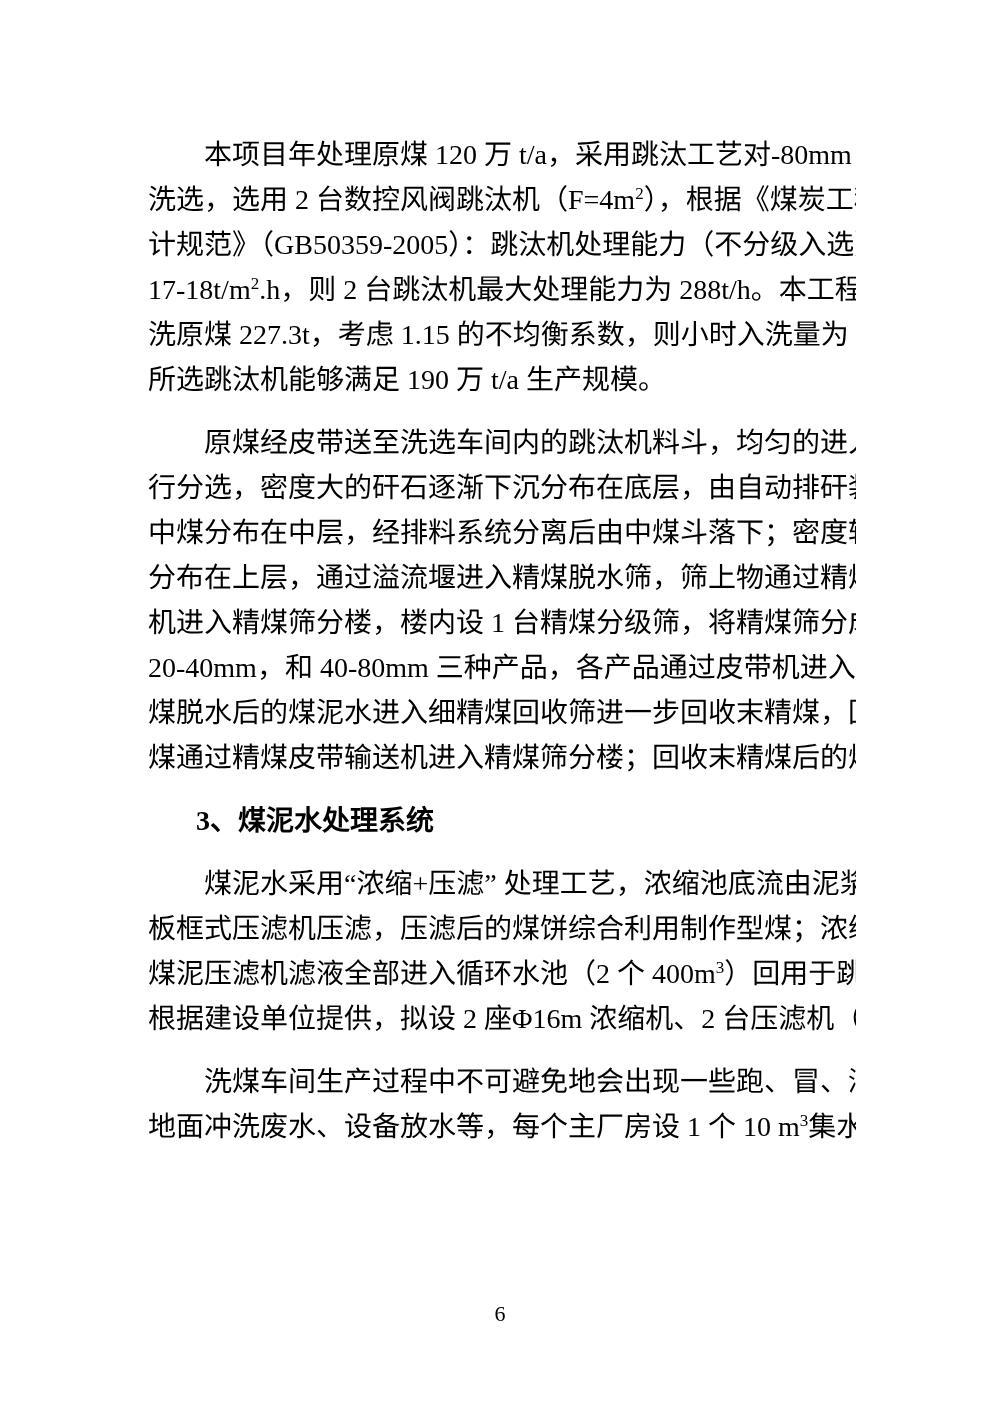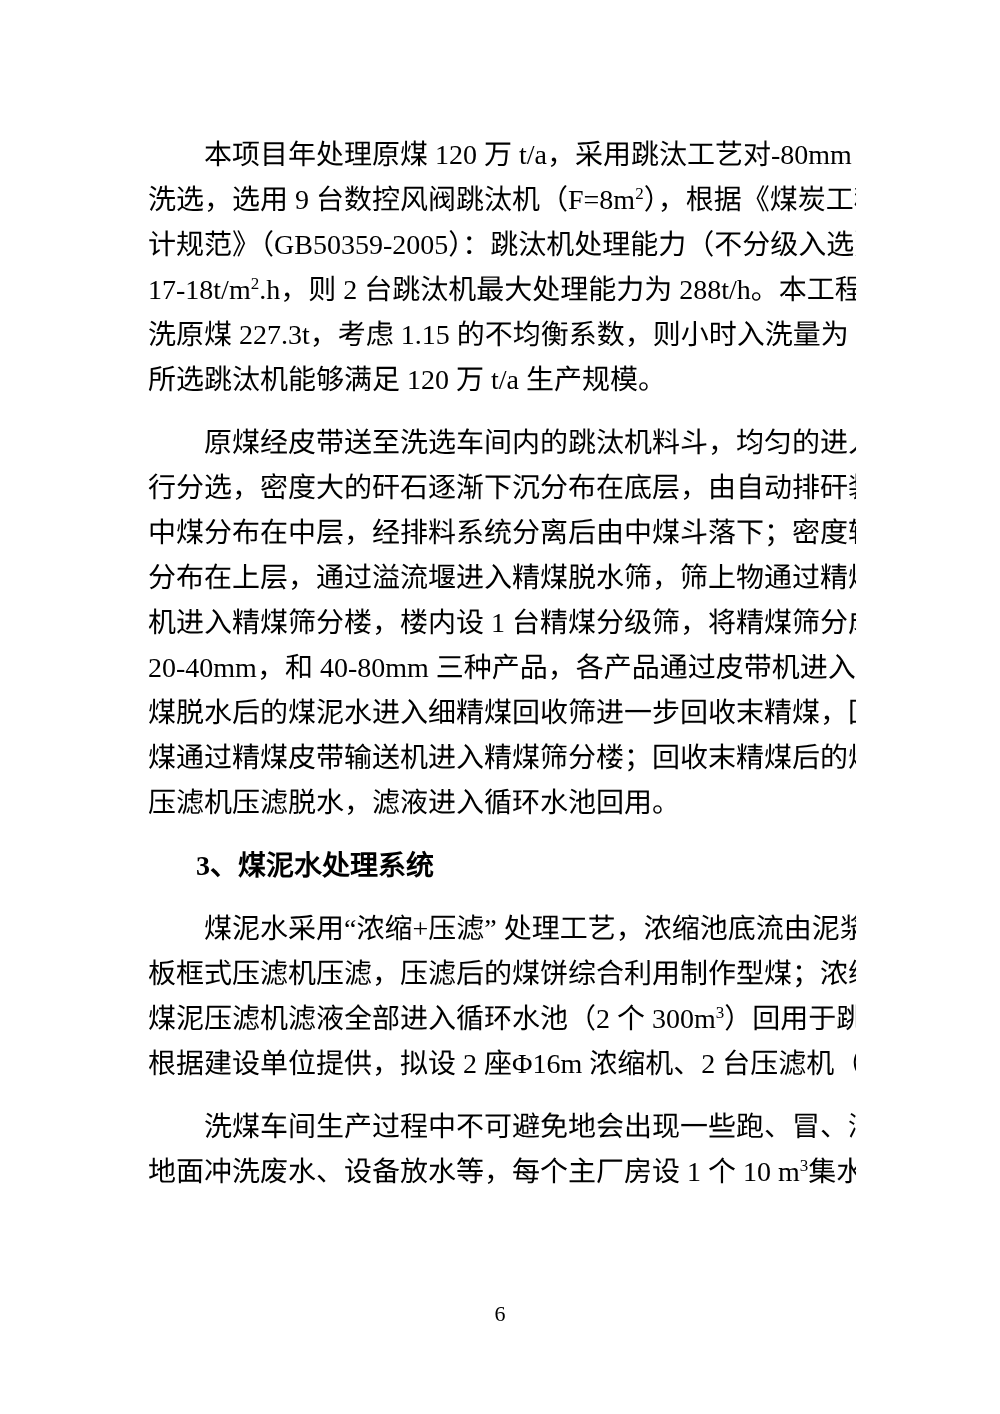--- a/index.html
+++ b/index.html
@@ -65,44 +65,43 @@
     color: #000000;
   }
 </style>
 </head>
 <body>
 
 <div class="page">
   <main class="content">
       <div class="paragraph body">
         <div class="line first"><span>本项目年处理原煤 120 万 t/a，采用跳汰工艺对-80mm 混煤进行</span></div>
-        <div class="line"><span>洗选，选用 9 台数控风阀跳汰机（F=8m</span><sup>2</sup><span>），根据《煤炭工程洗选设</span></div>
+        <div class="line"><span>洗选，选用 2 台数控风阀跳汰机（F=4m</span><sup>2</sup><span>），根据《煤炭工程洗选设</span></div>
         <div class="line"><span>计规范》（GB50359-2005）：跳汰机处理能力（不分级入选）为</span></div>
         <div class="line"><span>17-18t/m</span><sup>2</sup><span>.h，则 2 台跳汰机最大处理能力为 288t/h。本工程小时入</span></div>
         <div class="line"><span>洗原煤 227.3t，考虑 1.15 的不均衡系数，则小时入洗量为 261.4t，</span></div>
-        <div class="line last"><span>所选跳汰机能够满足 120 万 t/a 生产规模。</span></div>
+        <div class="line last"><span>所选跳汰机能够满足 190 万 t/a 生产规模。</span></div>
       </div>
       <div class="paragraph body">
         <div class="line first"><span>原煤经皮带送至洗选车间内的跳汰机料斗，均匀的进入跳汰机进</span></div>
         <div class="line"><span>行分选，密度大的矸石逐渐下沉分布在底层，由自动排矸装置排出；</span></div>
         <div class="line"><span>中煤分布在中层，经排料系统分离后由中煤斗落下；密度较小的精煤</span></div>
         <div class="line"><span>分布在上层，通过溢流堰进入精煤脱水筛，筛上物通过精煤皮带输送</span></div>
         <div class="line"><span>机进入精煤筛分楼，楼内设 1 台精煤分级筛，将精煤筛分成-20mm，</span></div>
         <div class="line"><span>20-40mm，和 40-80mm 三种产品，各产品通过皮带机进入精煤场；精</span></div>
         <div class="line"><span>煤脱水后的煤泥水进入细精煤回收筛进一步回收末精煤，回收的末精</span></div>
         <div class="line"><span>煤通过精煤皮带输送机进入精煤筛分楼；回收末精煤后的煤泥水进入</span></div>
-        <div class="line last"><span>压滤机压滤脱水，滤液进入循环水池回用。</span></div>
       </div>
       <div class="paragraph heading">
         <div class="line first last"><span>3、煤泥水处理系统</span></div>
       </div>
       <div class="paragraph body">
         <div class="line first"><span>煤泥水采用“浓缩+压滤” 处理工艺，浓缩池底流由泥浆泵打至</span></div>
         <div class="line"><span>板框式压滤机压滤，压滤后的煤饼综合利用制作型煤；浓缩池溢流和</span></div>
-        <div class="line"><span>煤泥压滤机滤液全部进入循环水池（2 个 300m</span><sup>3</sup><span>）回用于跳汰机使用；</span></div>
+        <div class="line"><span>煤泥压滤机滤液全部进入循环水池（2 个 400m</span><sup>3</sup><span>）回用于跳汰机使用；</span></div>
         <div class="line"><span>根据建设单位提供，拟设 2 座Φ16m 浓缩机、2 台压滤机（压滤面积</span></div>
       </div>
       <div class="paragraph body">
         <div class="line first"><span>洗煤车间生产过程中不可避免地会出现一些跑、冒、滴、漏水、</span></div>
         <div class="line last"><span>地面冲洗废水、设备放水等，每个主厂房设 1 个 10 m</span><sup>3</sup><span>集水井，通过</span></div>
       </div>
     </main>
   <div class="footer">
     <span>6</span>
   </div>

